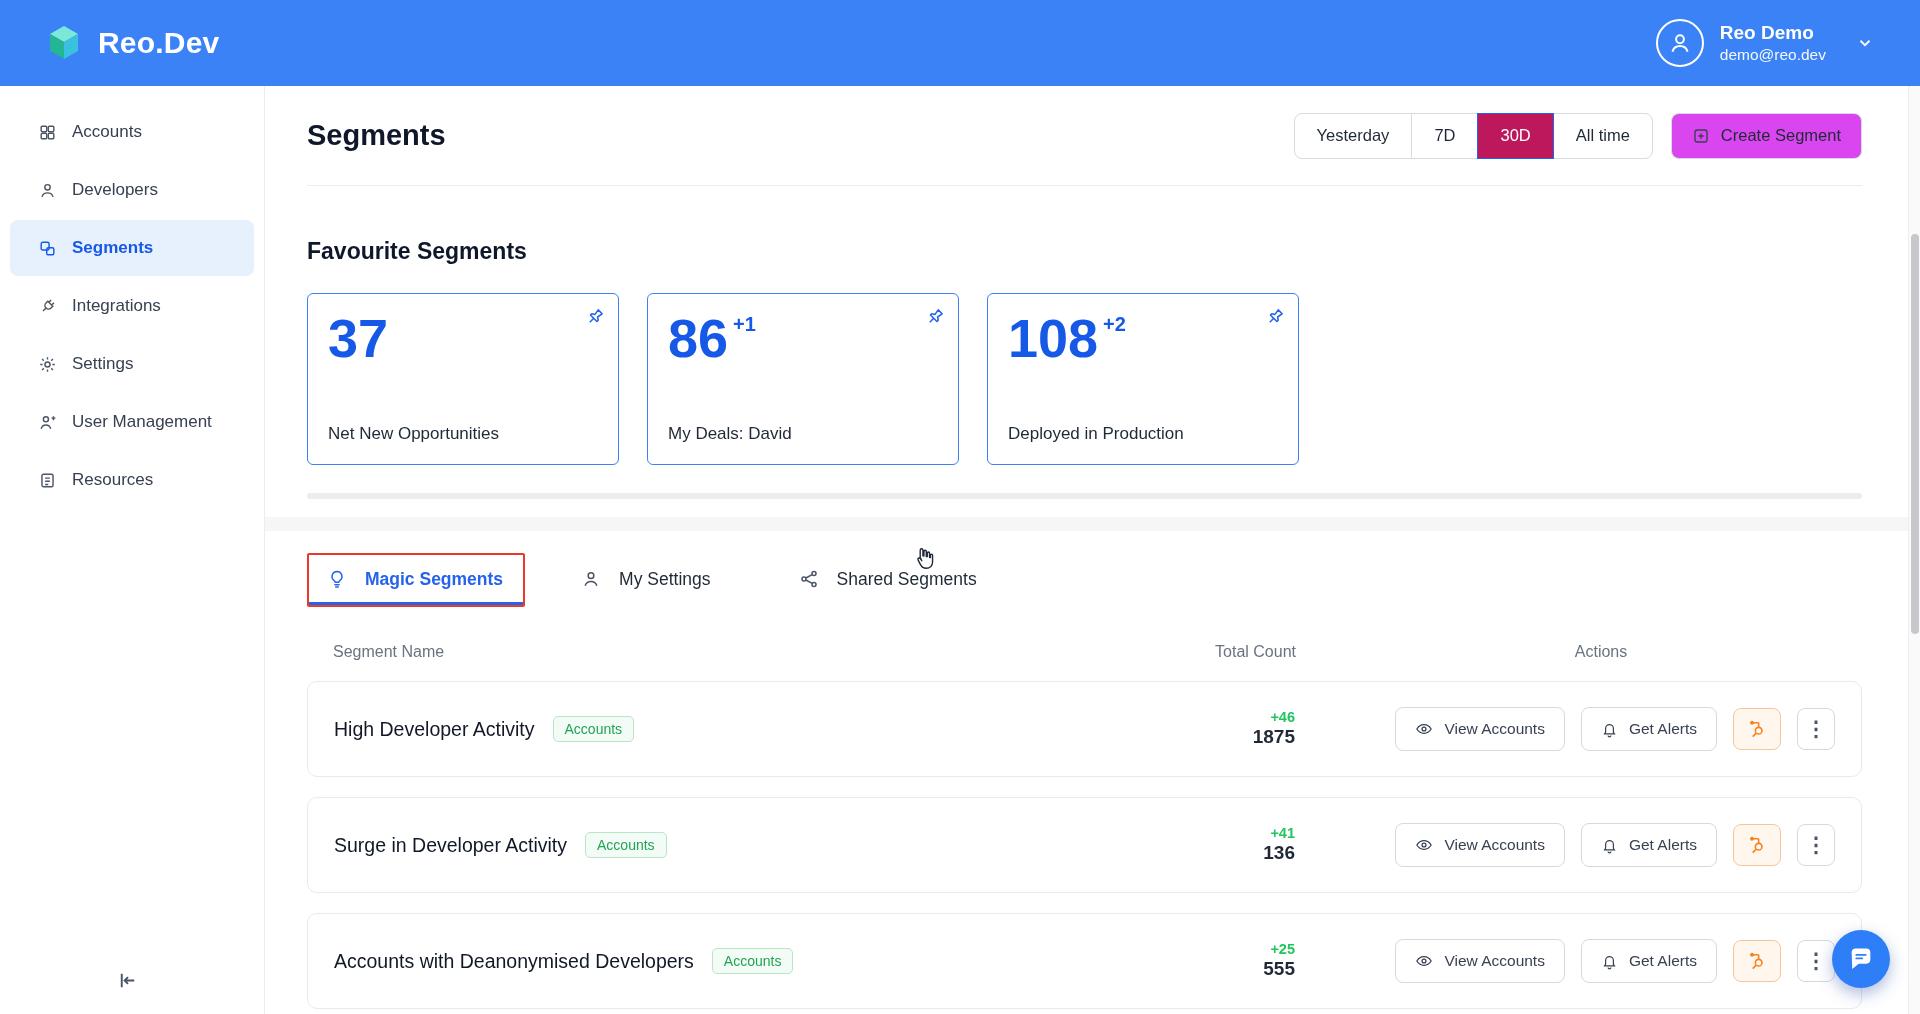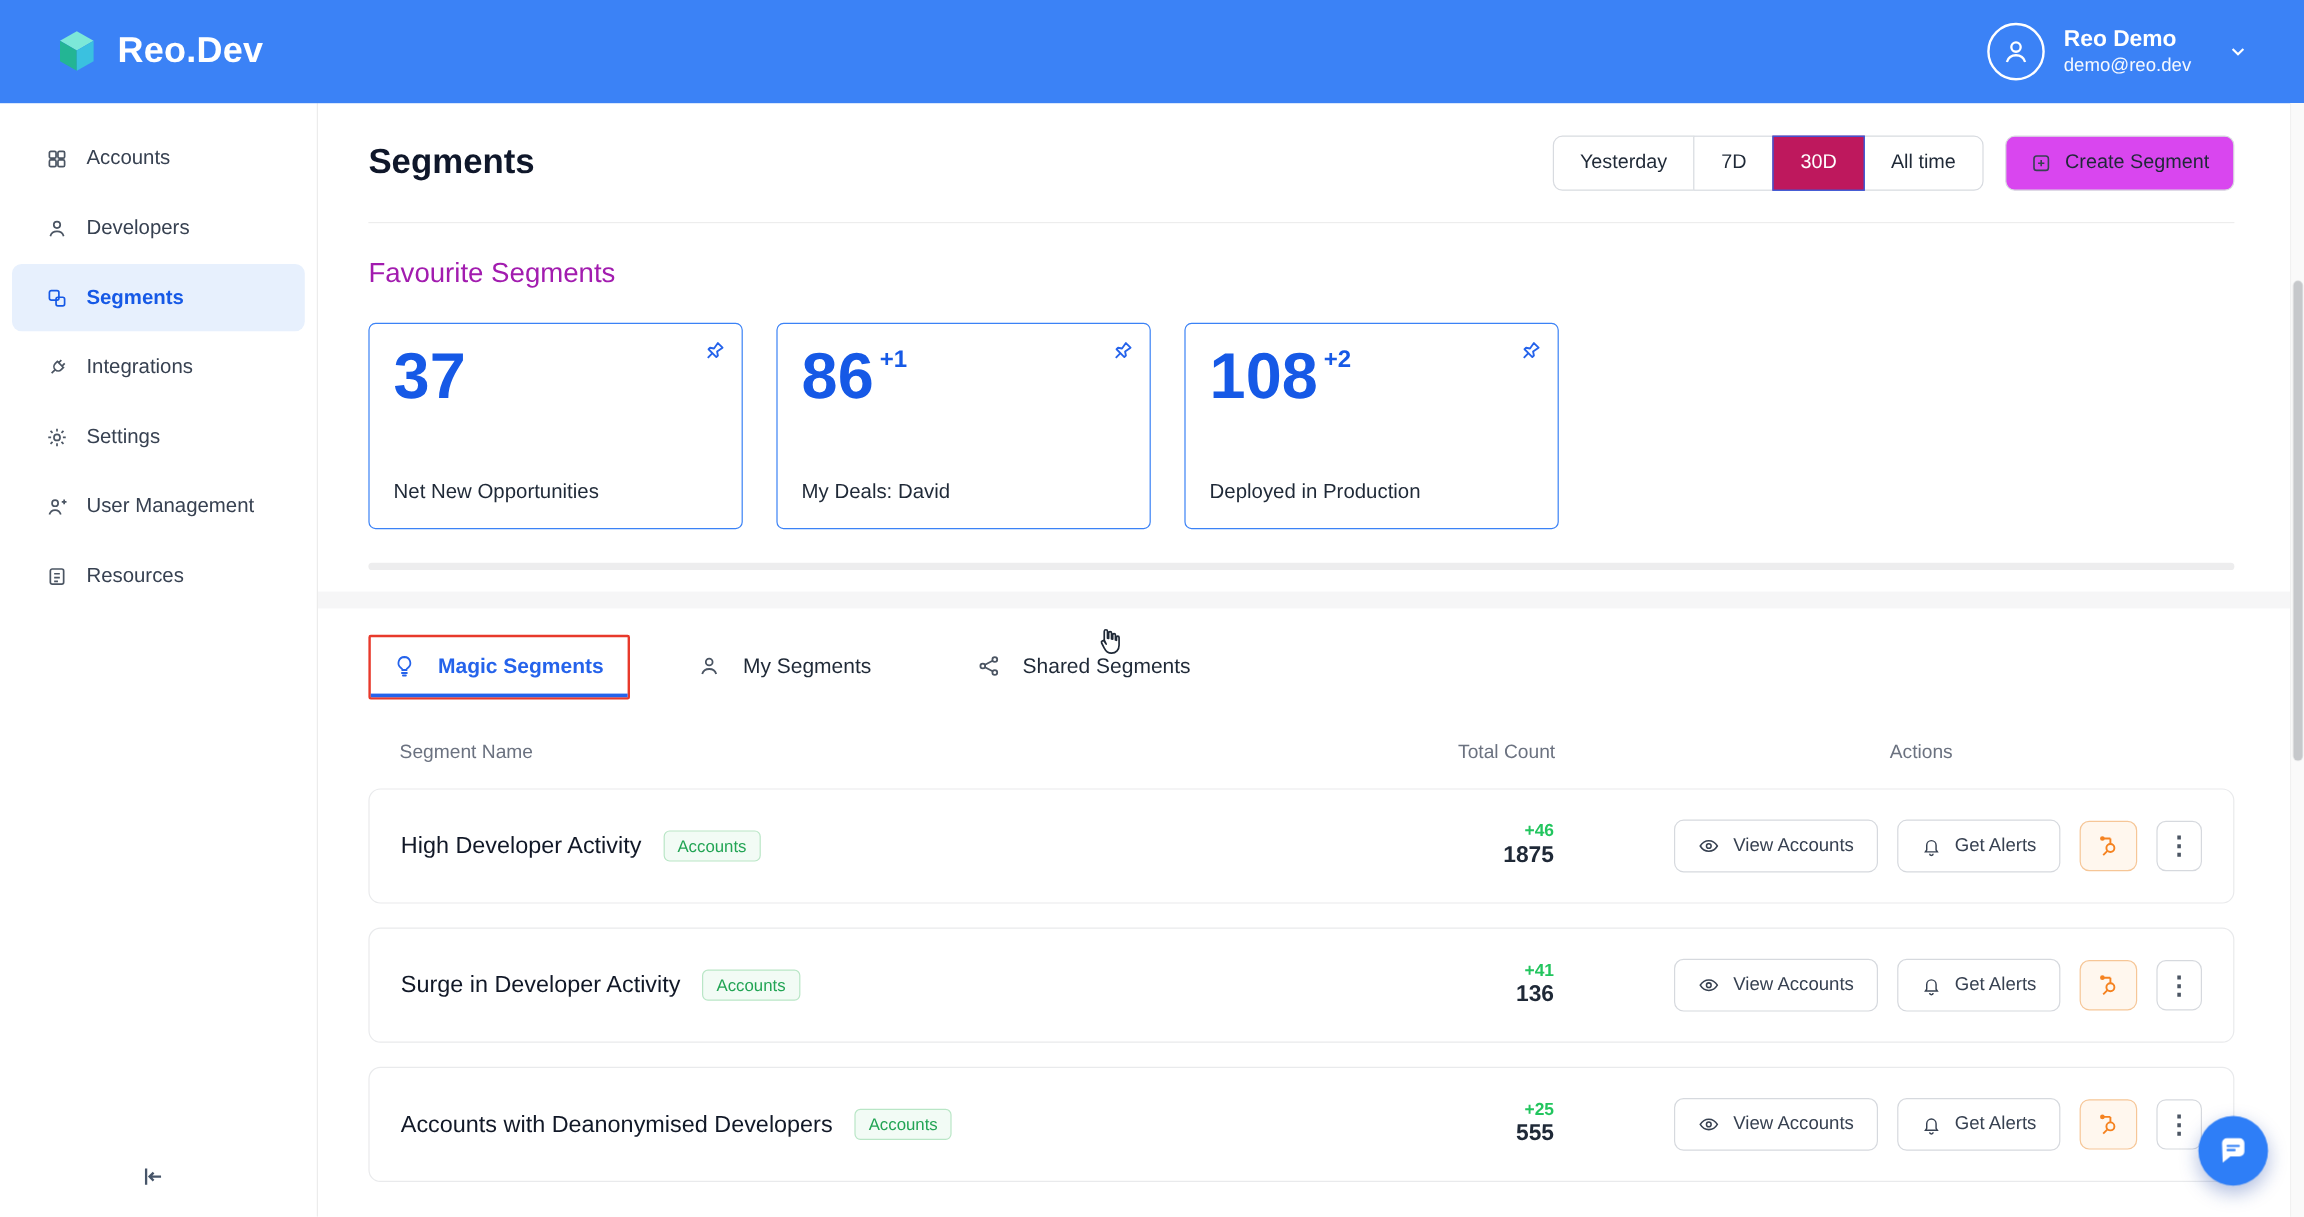--- a/index.html
+++ b/index.html
@@ -61,21 +61,21 @@
   .seg-btn:last-child { border-radius: 0 8px 8px 0; }
   .seg-btn.active { background: #be185d; border-color: #2563eb; color: #fff; z-index: 1; position: relative; }
   .create-btn {
     height: 46px; display: flex; align-items: center; gap: 11px; padding: 0 20px;
     background: #d946ef; border: 1px solid #d8dbe0; border-radius: 8px; font-size: 16.5px;
     color: #1f2937; cursor: pointer; font-family: inherit;
   }
 
   
   .fav-section { padding-top: 28px; }
-  .fav-title { font-size: 23px; font-weight: 400; color: #a21caf; }
+  .fav-title { font-size: 23px; font-weight: 700; color: #0f172a; margin-top: 24px; }
   .fav-cards { display: flex; gap: 28px; margin-top: 28px; }
   .fav-card {
     width: 312px; height: 172px; border: 1.5px solid #3b82f6; border-radius: 6px;
     position: relative; padding: 16px 20px; display: flex; flex-direction: column;
     background: #fff; cursor: pointer;
   }
   .fav-value { font-size: 54px; font-weight: 700; color: #1659e6; line-height: 1.05; }
   .fav-delta { font-size: 20px; font-weight: 700; color: #1659e6; vertical-align: 26px; margin-left: 5px; }
   .fav-label { margin-top: auto; font-size: 17px; color: #1f2937; padding-bottom: 4px; }
   .pin { position: absolute; top: 12px; right: 12px; color: #2563eb; }
@@ -344,21 +344,21 @@
           <span>Magic Segments</span>
         </div>
       </div>
       <div class="tab tab-my">
         <span class="tab-ic">
           <svg width="20" height="20" viewBox="0 0 24 24" fill="none" stroke="currentColor" stroke-width="1.8">
             <circle cx="12" cy="8" r="3.4"></circle>
               <path d="M5 20c1.1-3.8 4-5 7-5s5.9 1.2 7 5"></path>
           </svg>
         </span>
-        <span>My Segments</span>
+        <span>My Settings</span>
       </div>
       <div class="tab tab-shared">
         <span class="tab-ic">
           <svg width="20" height="20" viewBox="0 0 24 24" fill="none" stroke="currentColor" stroke-width="1.8">
             <circle cx="18" cy="5.5" r="2.4"></circle>
               <circle cx="6" cy="12" r="2.4"></circle>
               <circle cx="18" cy="18.5" r="2.4"></circle>
             <path d="M8.2 10.8l7.6-4M8.2 13.2l7.6 4"></path>
           </svg>
         </span>

